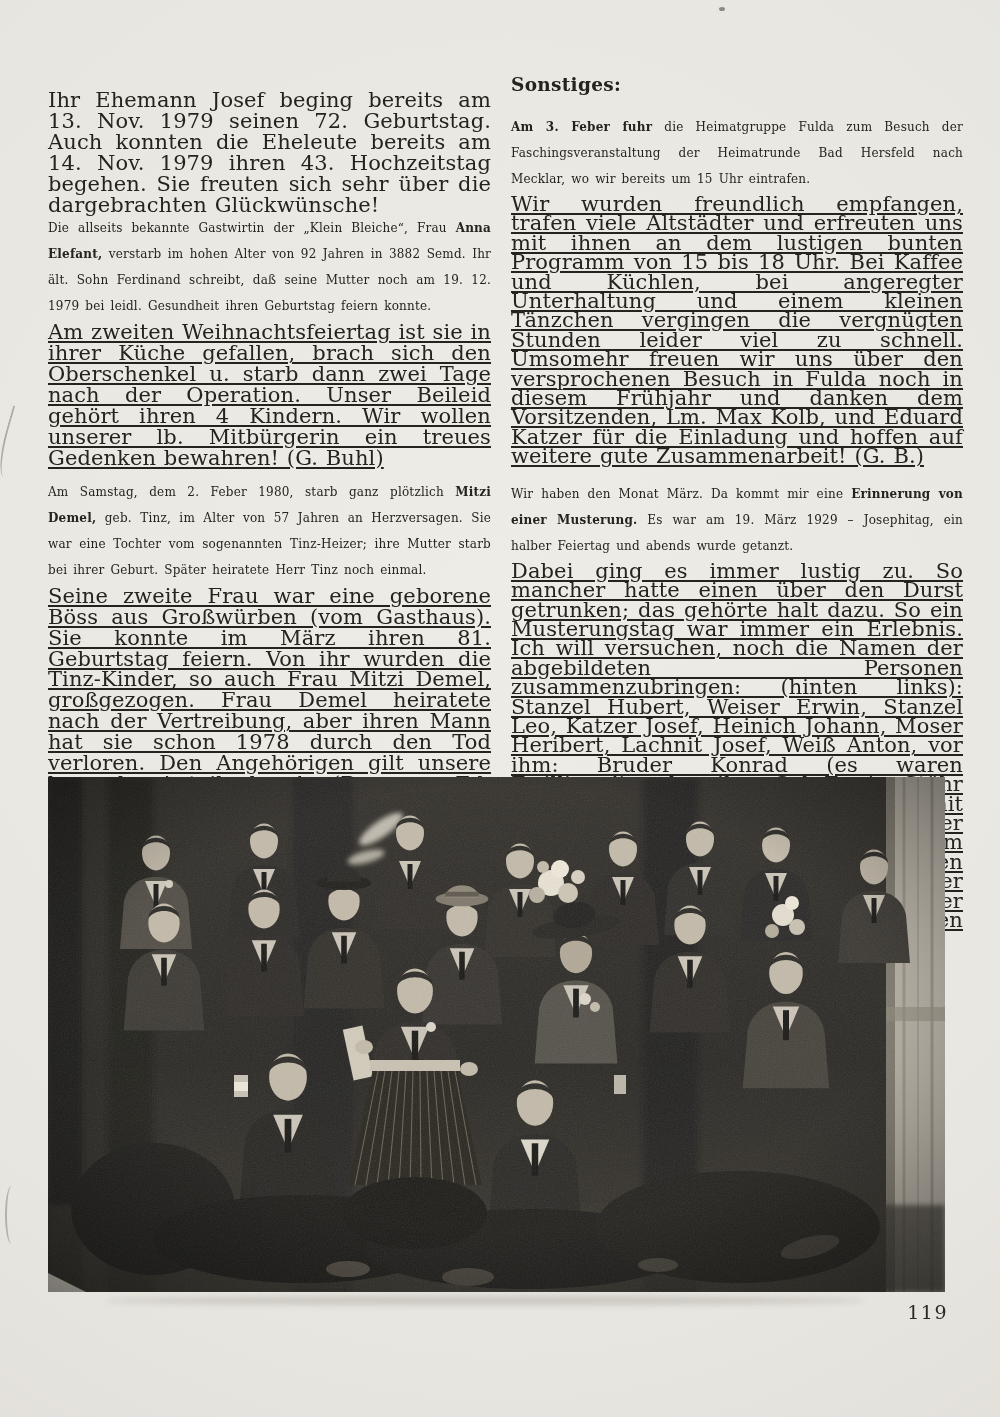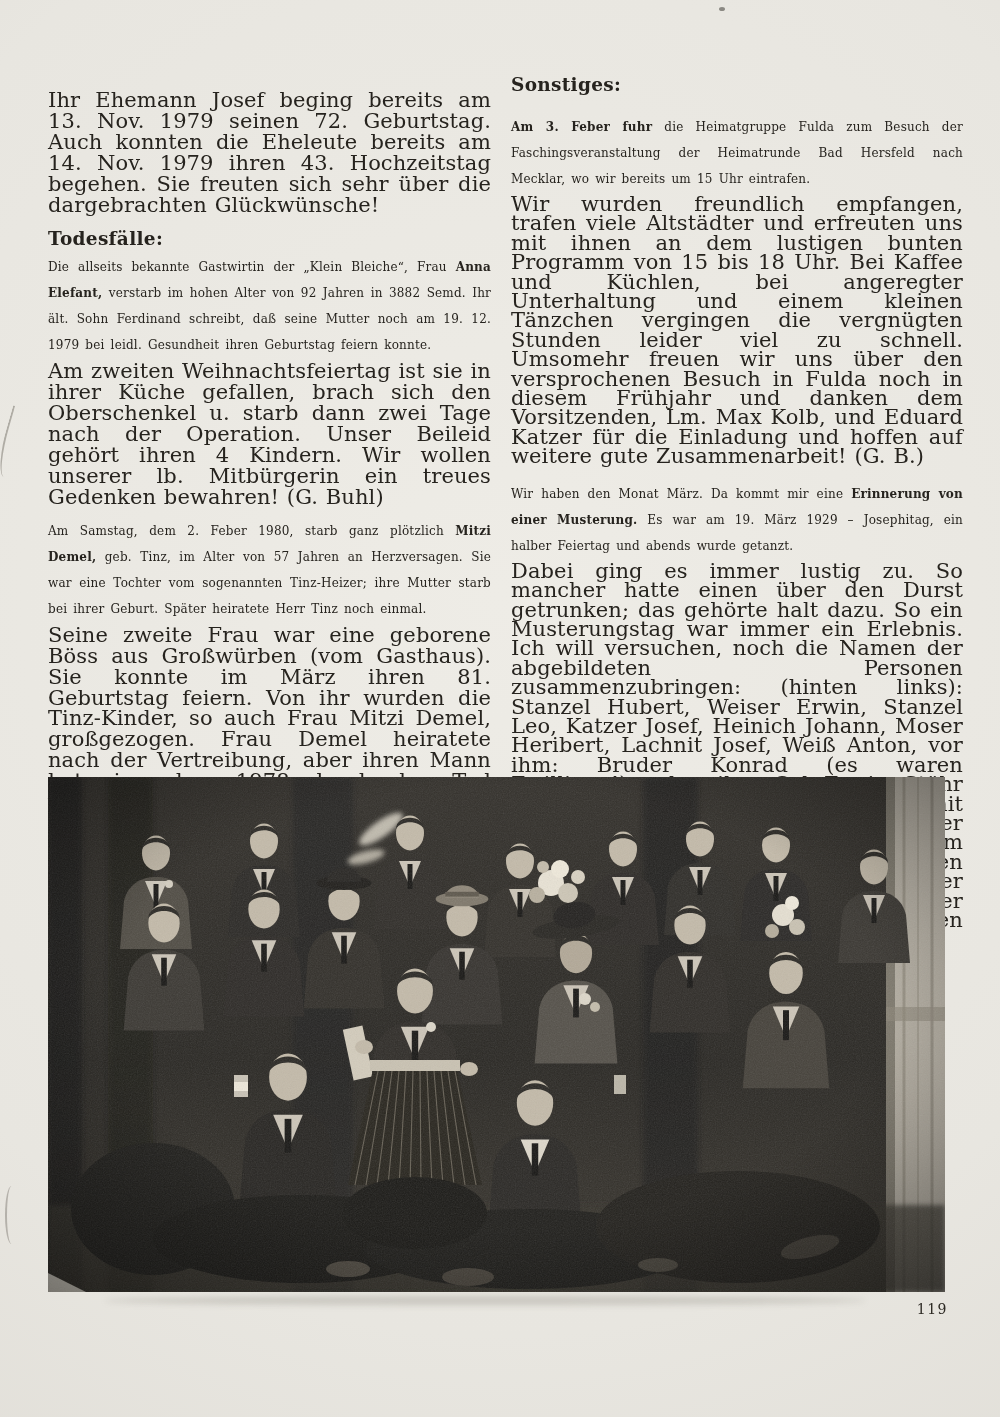--- a/index.html
+++ b/index.html
@@ -17,31 +17,31 @@
   }
   .col { position:absolute; text-align:justify; }
   .col-left  { left:48px;  top:90px; width:443px; }
   .col-right { left:511px; top:74px; width:452px; }
   .t-lg { font-size:12px;   line-height:26px; letter-spacing:0.2px;  word-spacing:2px; }
   .t-sm { font-size:21px; line-height:20.9px; letter-spacing:0.1px;  word-spacing:1px; }
   .col-right .t-sm { line-height:19.4px; }
   .hd  { font-size:18.5px; font-weight:bold; letter-spacing:0.3px; margin:13px 0 5px; }
   .col-right .hd { margin:0 0 19px; }
   .b { font-weight:bold; }
-  .mt3  { margin-top:3px; }
+  .mt3  { margin-top:3px;text-decoration:underline; }
   .mt10 { margin-top:10px; }
   .mt14 { margin-top:14px; }
   .photo {
     position:absolute; left:48px; top:777px; width:897px; height:515px;
     background:#262421;
   }
   .photo svg { display:block; width:100%; height:100%; }
   .pageno {
     position:absolute; top:1301px; right:52px;
-    font-size:14px; letter-spacing:1.5px; color:#2c2923;
+    font-size:19px; letter-spacing:1.5px; color:#2c2923;
   }
   .smudge {
     position:absolute; left:105px; top:1296px; width:760px; height:9px;
     background:rgba(122,118,109,.28); filter:blur(3px); border-radius:50%;
   }
   .scratch-a {
     position:absolute; left:3px; top:406px; width:16px; height:72px;
     border-left:2px solid rgba(104,100,92,.45); border-radius:0 0 0 70%;
     transform:rotate(16deg);
   }
@@ -54,21 +54,20 @@
     background:rgba(62,60,54,.55); border-radius:50%;
   }
 </style>
 </head>
 <body>
 
 <div class="paper">
 
   <div class="col col-left">
     <p class="t-sm"><span>Ihr Ehemann Josef beging bereits am 13. Nov. 1979 seinen 72. Geburtstag. Auch konnten die Eheleute bereits am 14. Nov. 1979 ihren 43. Hochzeitstag begehen. Sie freuten sich sehr über die dargebrachten Glückwünsche!</span></p>
-    <h2 class="hd">Todesfälle:</h2>
     <p class="t-lg"><span>Die allseits bekannte Gastwirtin der „Klein Bleiche“, Frau </span><span class="b">Anna Elefant,</span><span> verstarb im hohen Alter von 92 Jahren in 3882 Semd. Ihr ält. Sohn Ferdinand schreibt, daß seine Mutter noch am 19. 12. 1979 bei leidl. Gesundheit ihren Geburtstag feiern konnte.</span></p>
     <p class="t-sm mt3"><span>Am zweiten Weihnachtsfeiertag ist sie in ihrer Küche gefallen, brach sich den Oberschenkel u. starb dann zwei Tage nach der Operation. Unser Beileid gehört ihren 4 Kindern. Wir wollen unserer lb. Mitbürgerin ein treues Gedenken bewahren! (G. Buhl)</span></p>
     <p class="t-lg mt10"><span>Am Samstag, dem 2. Feber 1980, starb ganz plötzlich </span><span class="b">Mitzi Demel,</span><span> geb. Tinz, im Alter von 57 Jahren an Herzversagen. Sie war eine Tochter vom sogenannten Tinz-Heizer; ihre Mutter starb bei ihrer Geburt. Später heiratete Herr Tinz noch einmal.</span></p>
     <p class="t-sm mt3"><span>Seine zweite Frau war eine geborene Böss aus Großwürben (vom Gasthaus). Sie konnte im März ihren 81. Geburtstag feiern. Von ihr wurden die Tinz-Kinder, so auch Frau Mitzi Demel, großgezogen. Frau Demel heiratete nach der Vertreibung, aber ihren Mann hat sie schon 1978 durch den Tod verloren. Den Angehörigen gilt unsere besond. Anteilnahme! (Ber. v. Ed. Katzer)</span></p>
   </div>
 
   <div class="col col-right">
     <h2 class="hd">Sonstiges:</h2>
     <p class="t-lg"><span class="b">Am 3. Feber fuhr</span><span> die Heimatgruppe Fulda zum Besuch der Faschingsveranstaltung der Heimatrunde Bad Hersfeld nach Mecklar, wo wir bereits um 15 Uhr eintrafen.</span></p>
     <p class="t-sm mt3"><span>Wir wurden freundlich empfangen, trafen viele Altstädter und erfreuten uns mit ihnen an dem lustigen bunten Programm von 15 bis 18 Uhr. Bei Kaffee und Küchlen, bei angeregter Unterhaltung und einem kleinen Tänzchen vergingen die vergnügten Stunden leider viel zu schnell. Umsomehr freuen wir uns über den versprochenen Besuch in Fulda noch in diesem Frühjahr und danken dem Vorsitzenden, Lm. Max Kolb, und Eduard Katzer für die Einladung und hoffen auf weitere gute Zusammenarbeit! (G. B.)</span></p>

